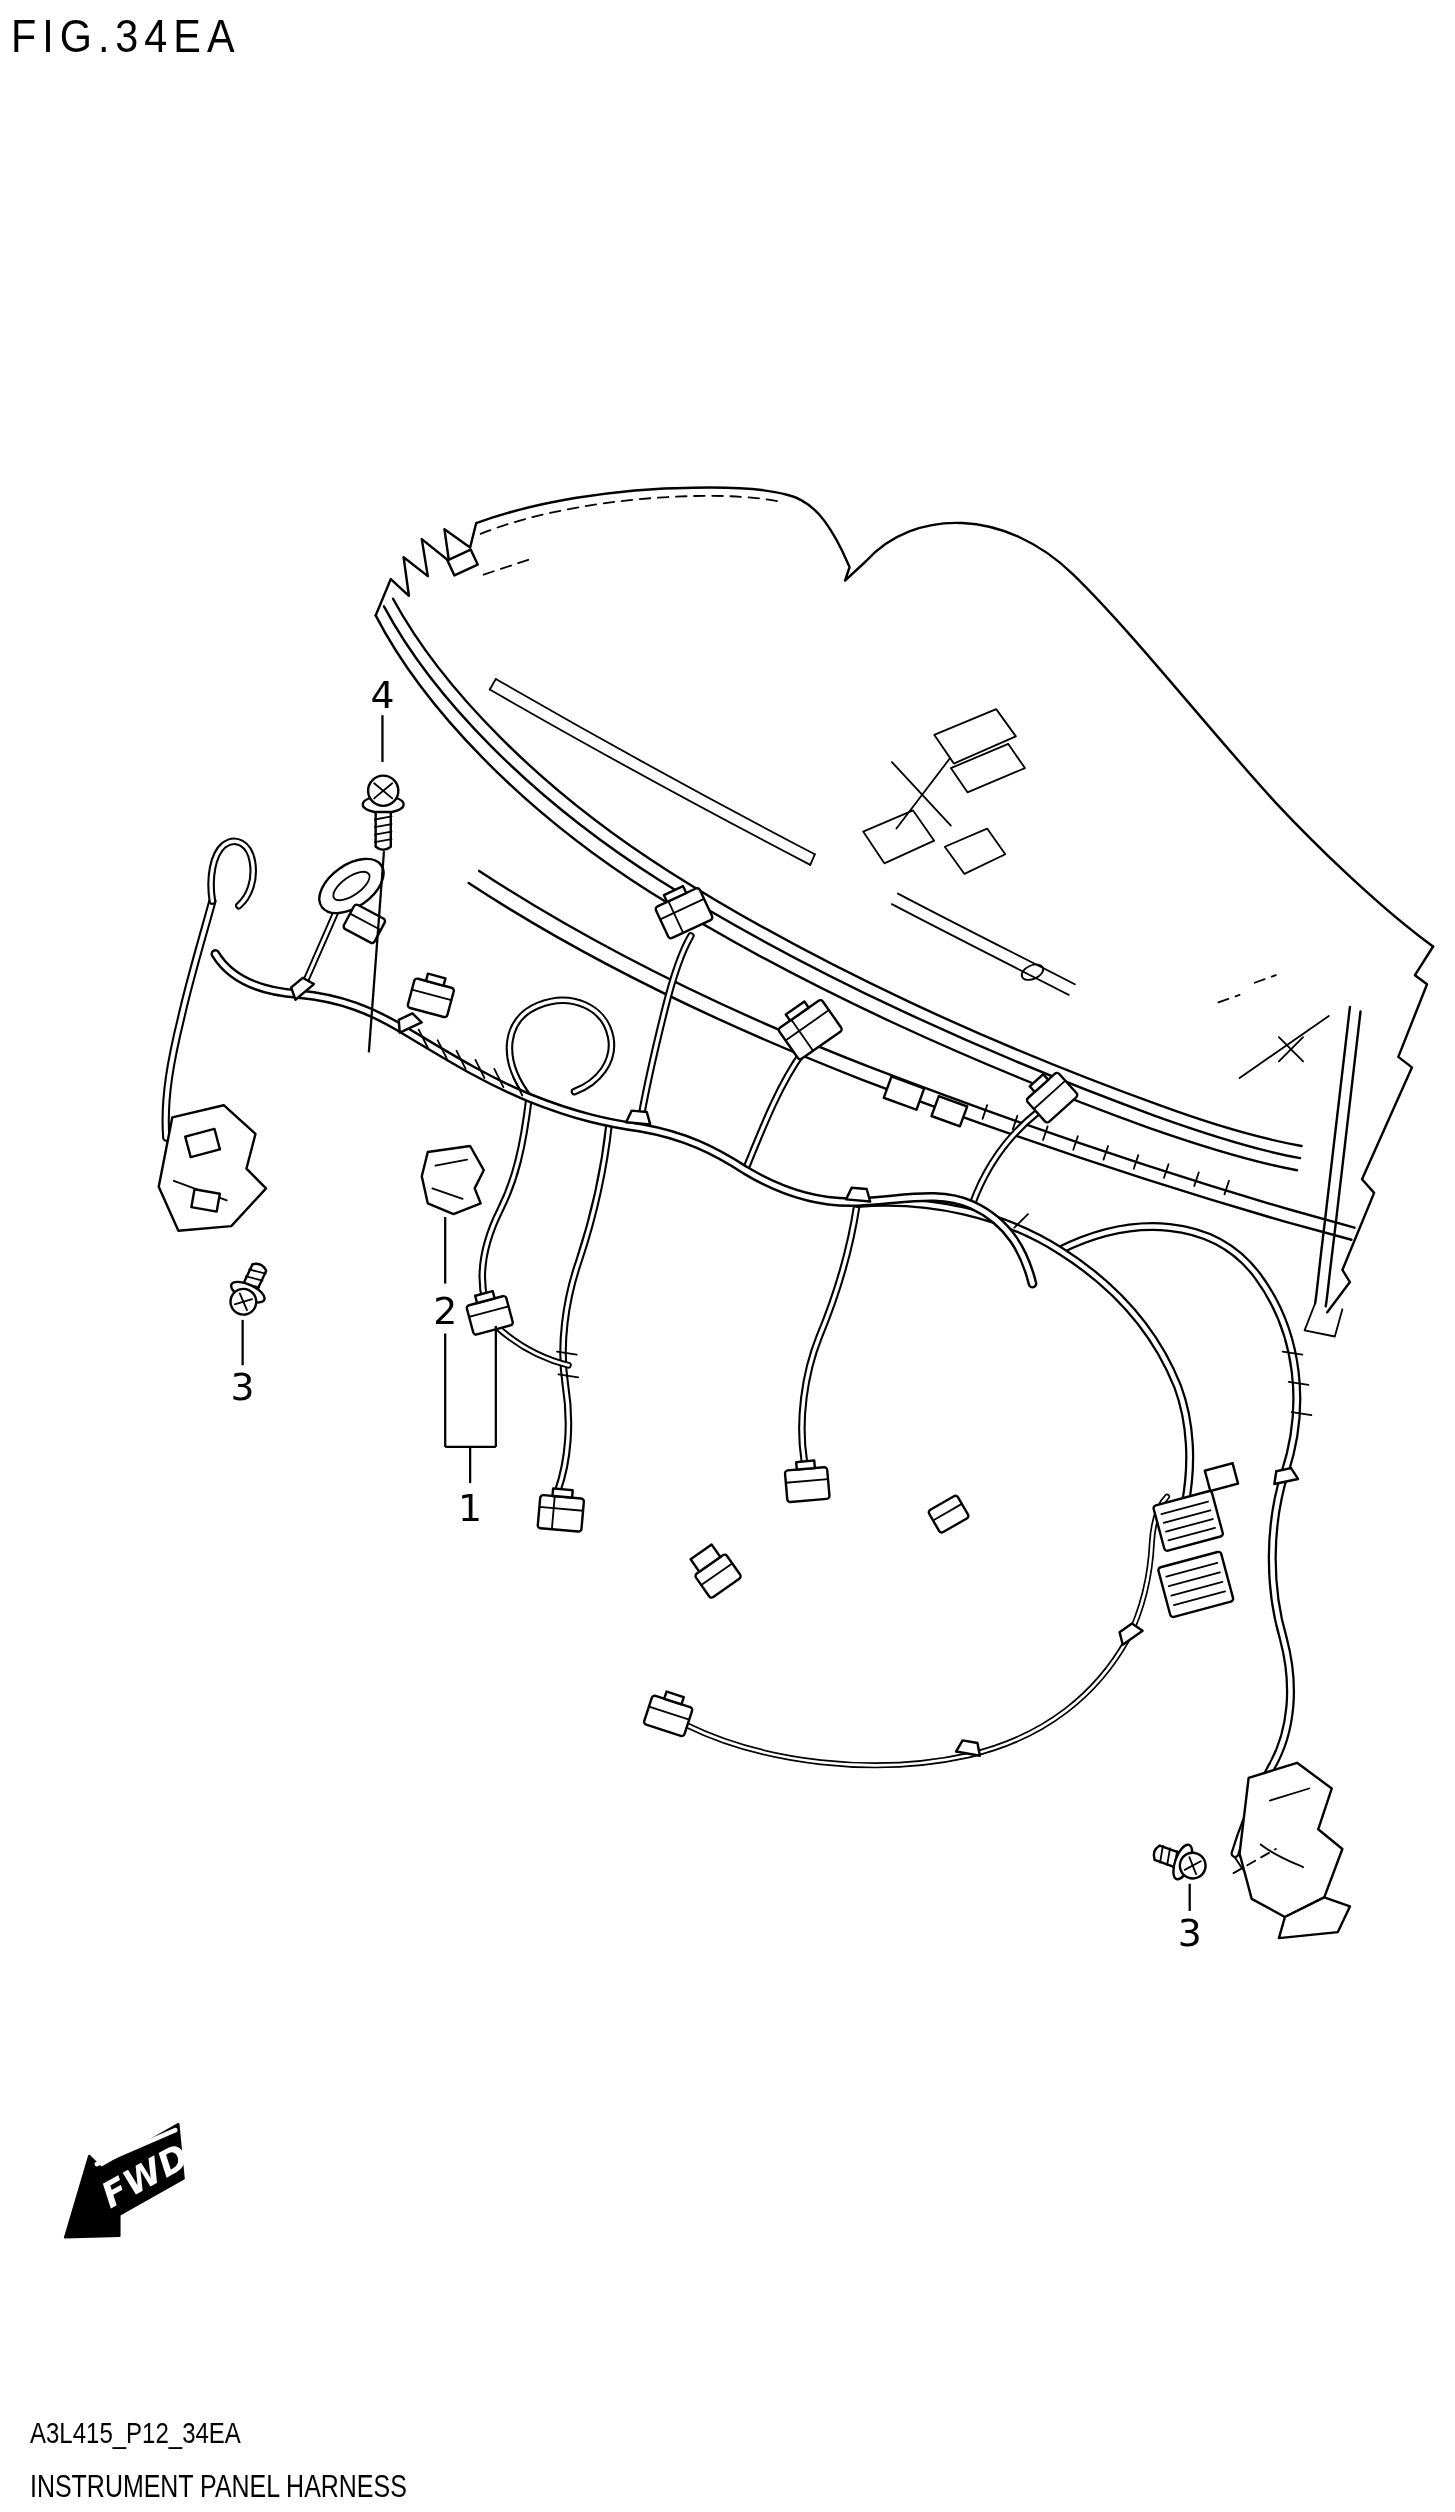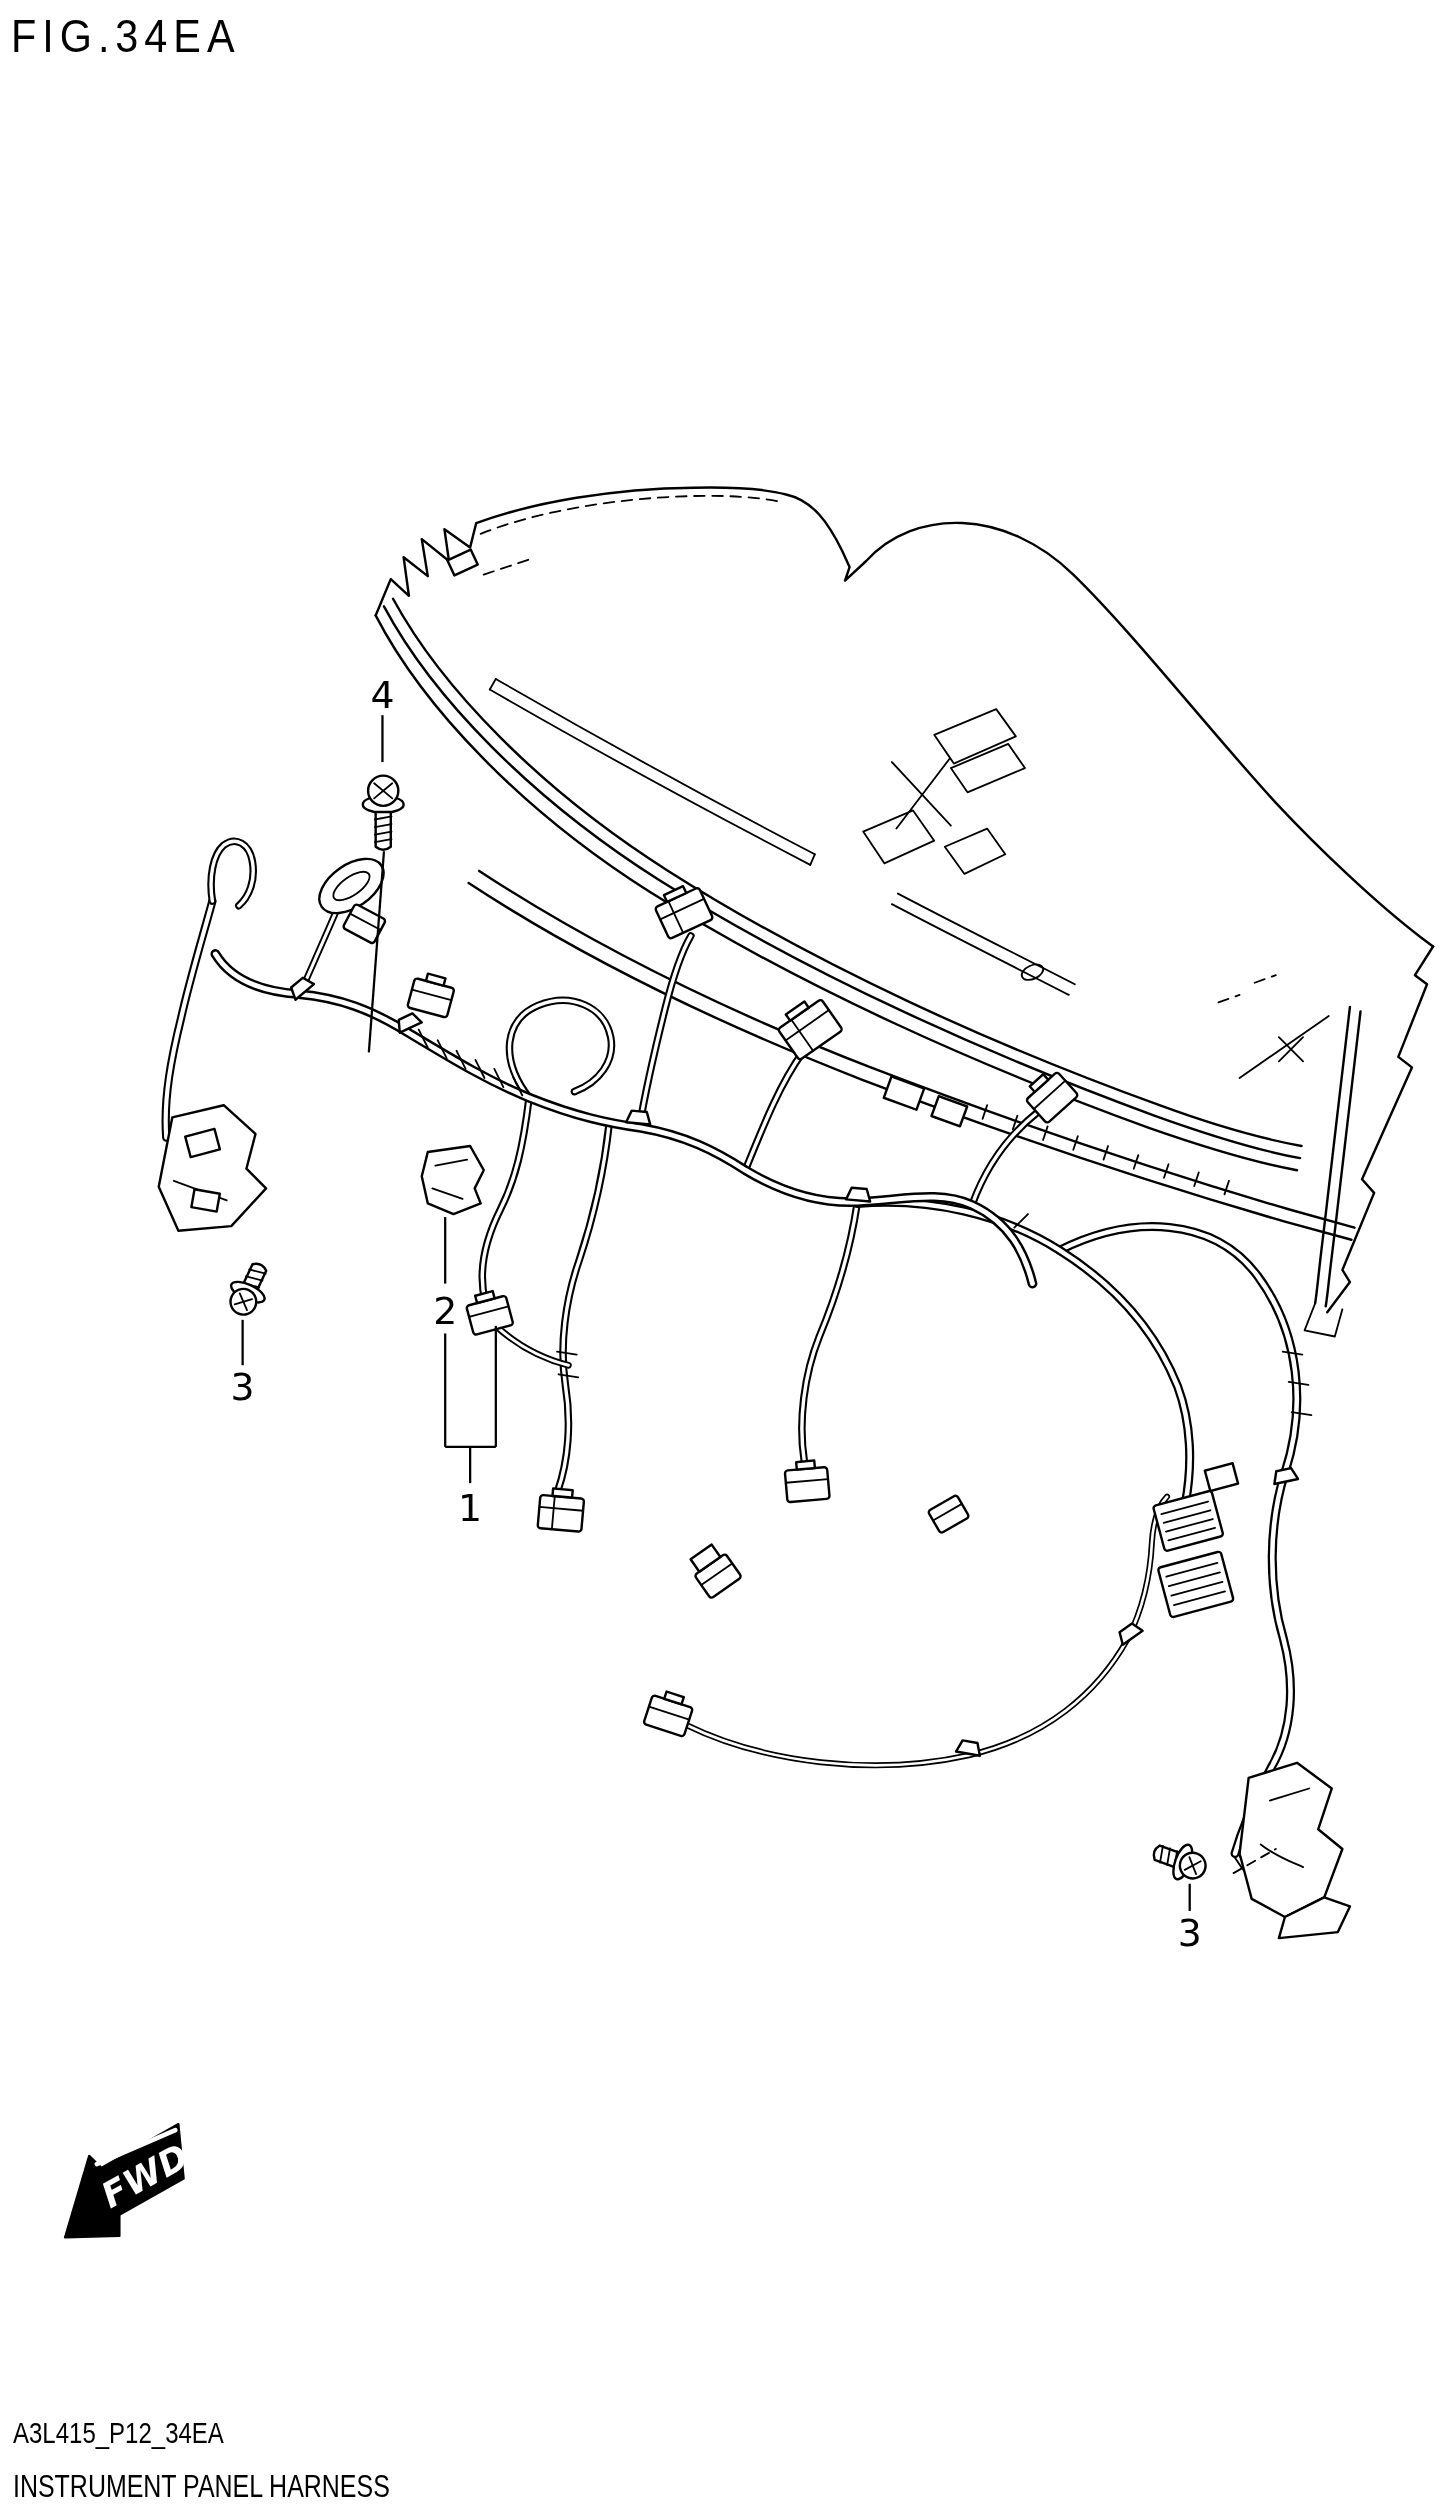--- a/index.html
+++ b/index.html
@@ -3,21 +3,21 @@
 <meta charset="utf-8">
 <style>
   html,body{margin:0;padding:0;background:#ffffff;}
   body{width:1455px;height:2512px;position:relative;font-family:"Liberation Sans",sans-serif;color:#000;}
   .page-title{
     position:absolute;left:10.6px;top:7.6px;
     font-size:47px;letter-spacing:6.8px;font-weight:500;
     transform:scaleX(0.88);transform-origin:left top;
     white-space:nowrap;
   }
-  .footer{position:absolute;left:13px;top:2416px;}
+  .footer{position:absolute;left:30px;top:2416px;}
   .footer-code{
     font-size:30px;letter-spacing:0px;
     transform:scaleX(0.80);transform-origin:left top;
     white-space:nowrap;
   }
   .footer-caption{
     margin-top:18px;
     font-size:32px;
     transform:scaleX(0.78);transform-origin:left top;
     white-space:nowrap;

